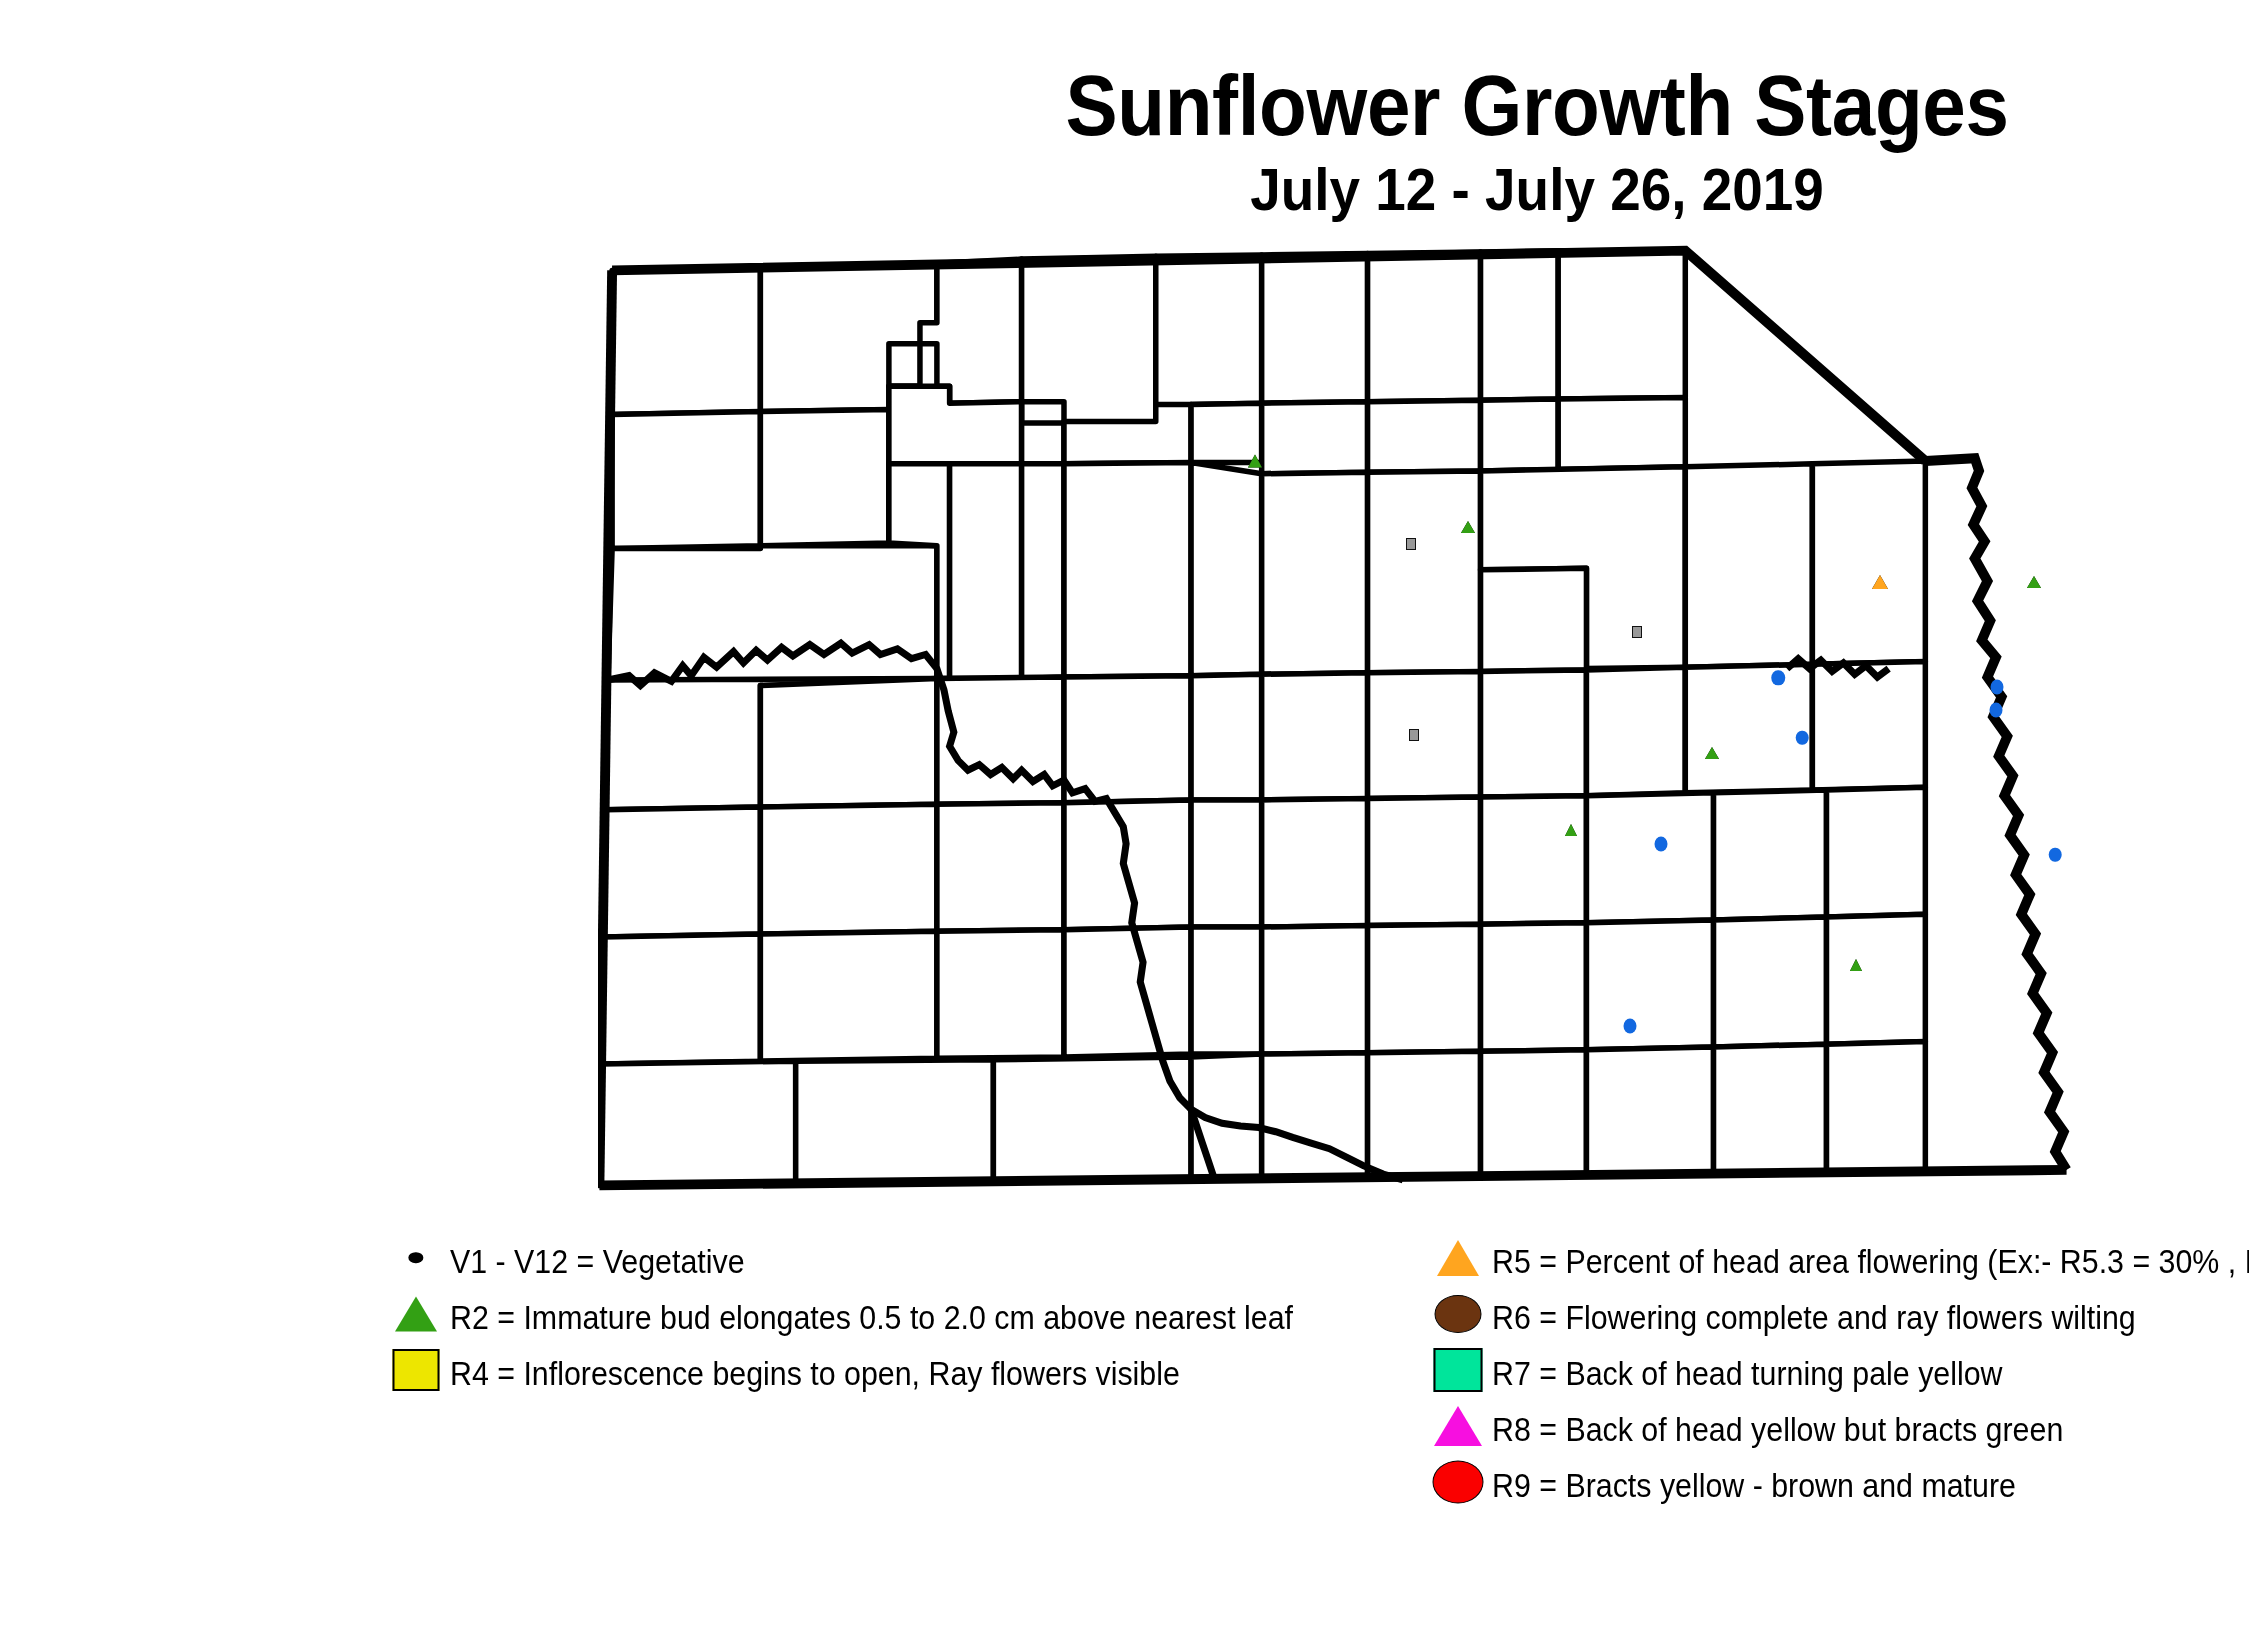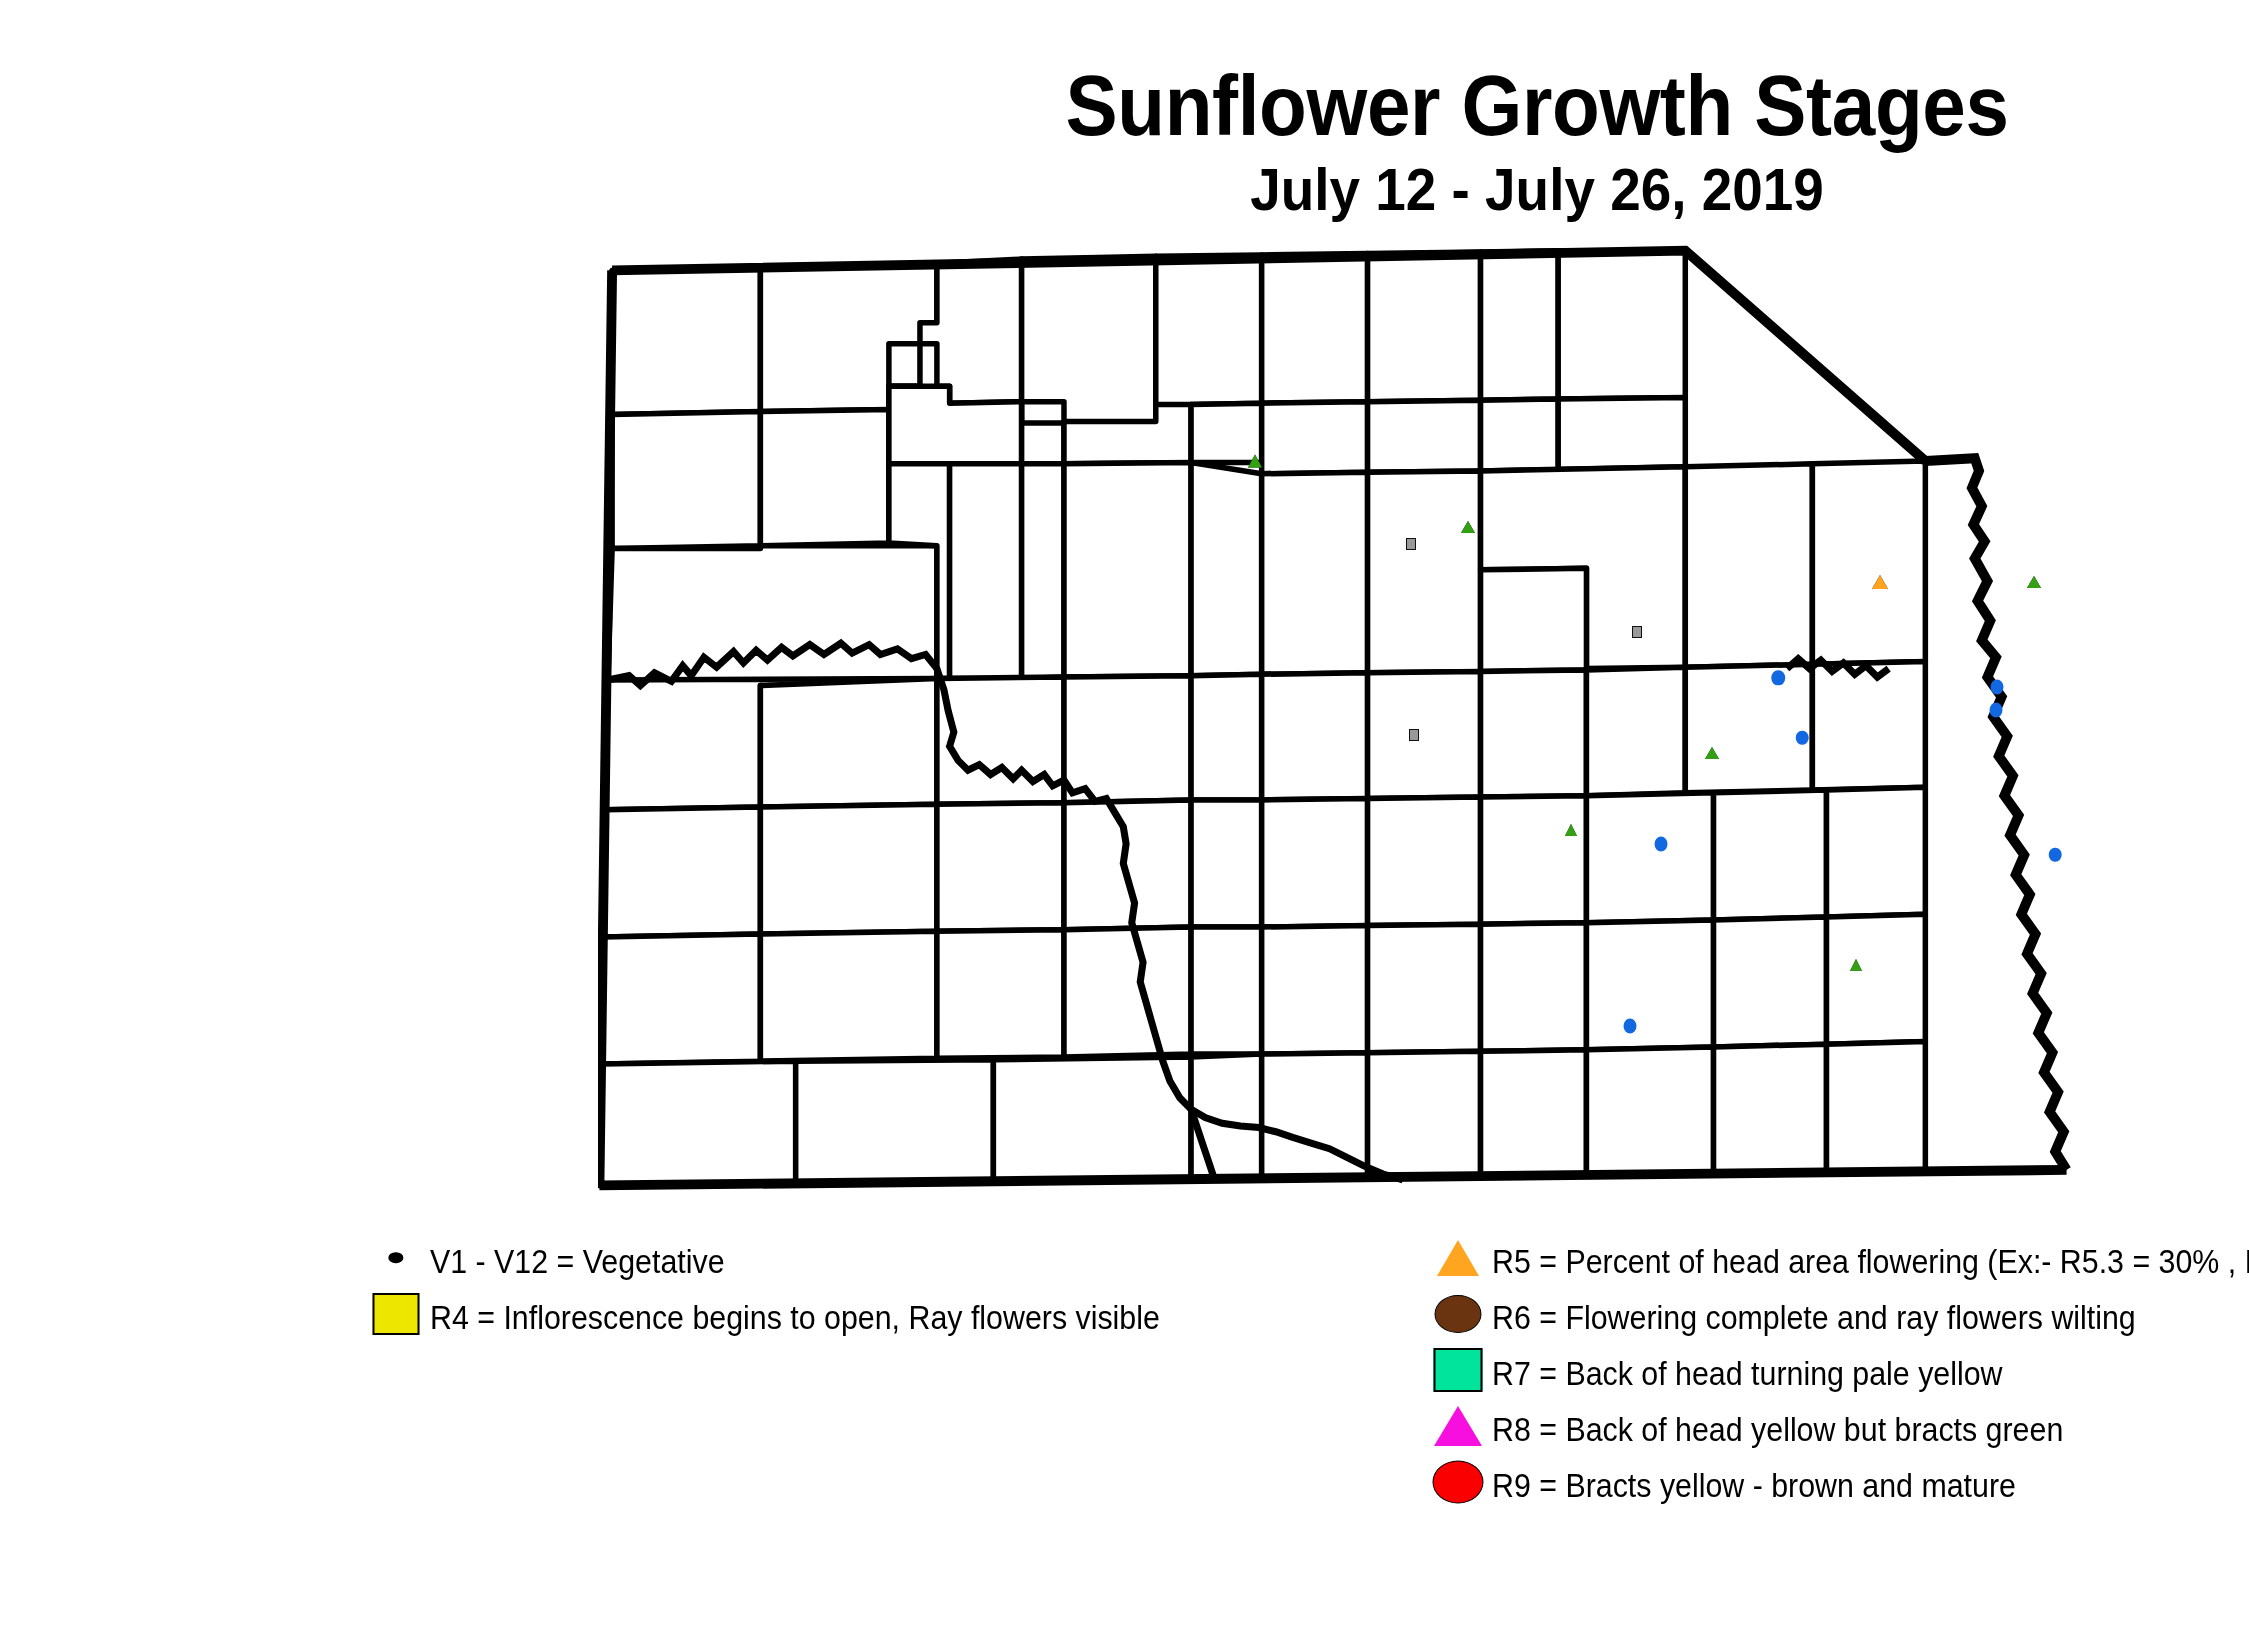--- a/index.html
+++ b/index.html
@@ -93,21 +93,21 @@
     position: absolute;
     left: 0;
     top: 1233px;
     width: 3074px;
     height: 360px;
   }
   .legend-col {
     position: absolute;
     top: 0;
   }
-  #legend-col-left { left: 367px; width: 1102px; }
+  #legend-col-left { left: 387px; width: 1102px; }
   #legend-col-right { left: 1429px; width: 1350px; }
 
   .legend-row {
     position: relative;
     height: 56px;
   }
   .legend-swatch-box {
     position: absolute;
     left: 0;
     top: 0;
@@ -282,20 +282,26 @@
 <div id="legend">
   <div class="legend-col" id="legend-col-left">
       <div class="legend-row">
         <div class="legend-swatch-box">
           <div class="legend-swatch lg-dot" style="width: 15.3px; height: 11.7px; background: rgb(0, 0, 0);"></div>
         </div>
         <div class="legend-text">V1 - V12 = Vegetative</div>
       </div>
       <div class="legend-row">
         <div class="legend-swatch-box">
+          <div class="legend-swatch" style="width: 0px; height: 0px; border-left: 21.6px solid transparent; border-right: 21.6px solid transparent; border-bottom: 35px solid rgb(51, 160, 20);"></div>
+        </div>
+        <div class="legend-text">R2 = Immature bud elongates 0.5 to 2.0 cm above nearest leaf</div>
+      </div>
+      <div class="legend-row">
+        <div class="legend-swatch-box">
           <div class="legend-swatch lg-square" style="width: 43px; height: 38px; background: rgb(237, 230, 0);"></div>
         </div>
         <div class="legend-text">R4 = Inflorescence begins to open, Ray flowers visible</div>
       </div>
     </div>
   <div class="legend-col" id="legend-col-right">
       <div class="legend-row">
         <div class="legend-swatch-box">
           <div class="legend-swatch" style="width: 0px; height: 0px; border-left: 21.6px solid transparent; border-right: 21.6px solid transparent; border-bottom: 36px solid rgb(255, 165, 31);"></div>
         </div>

